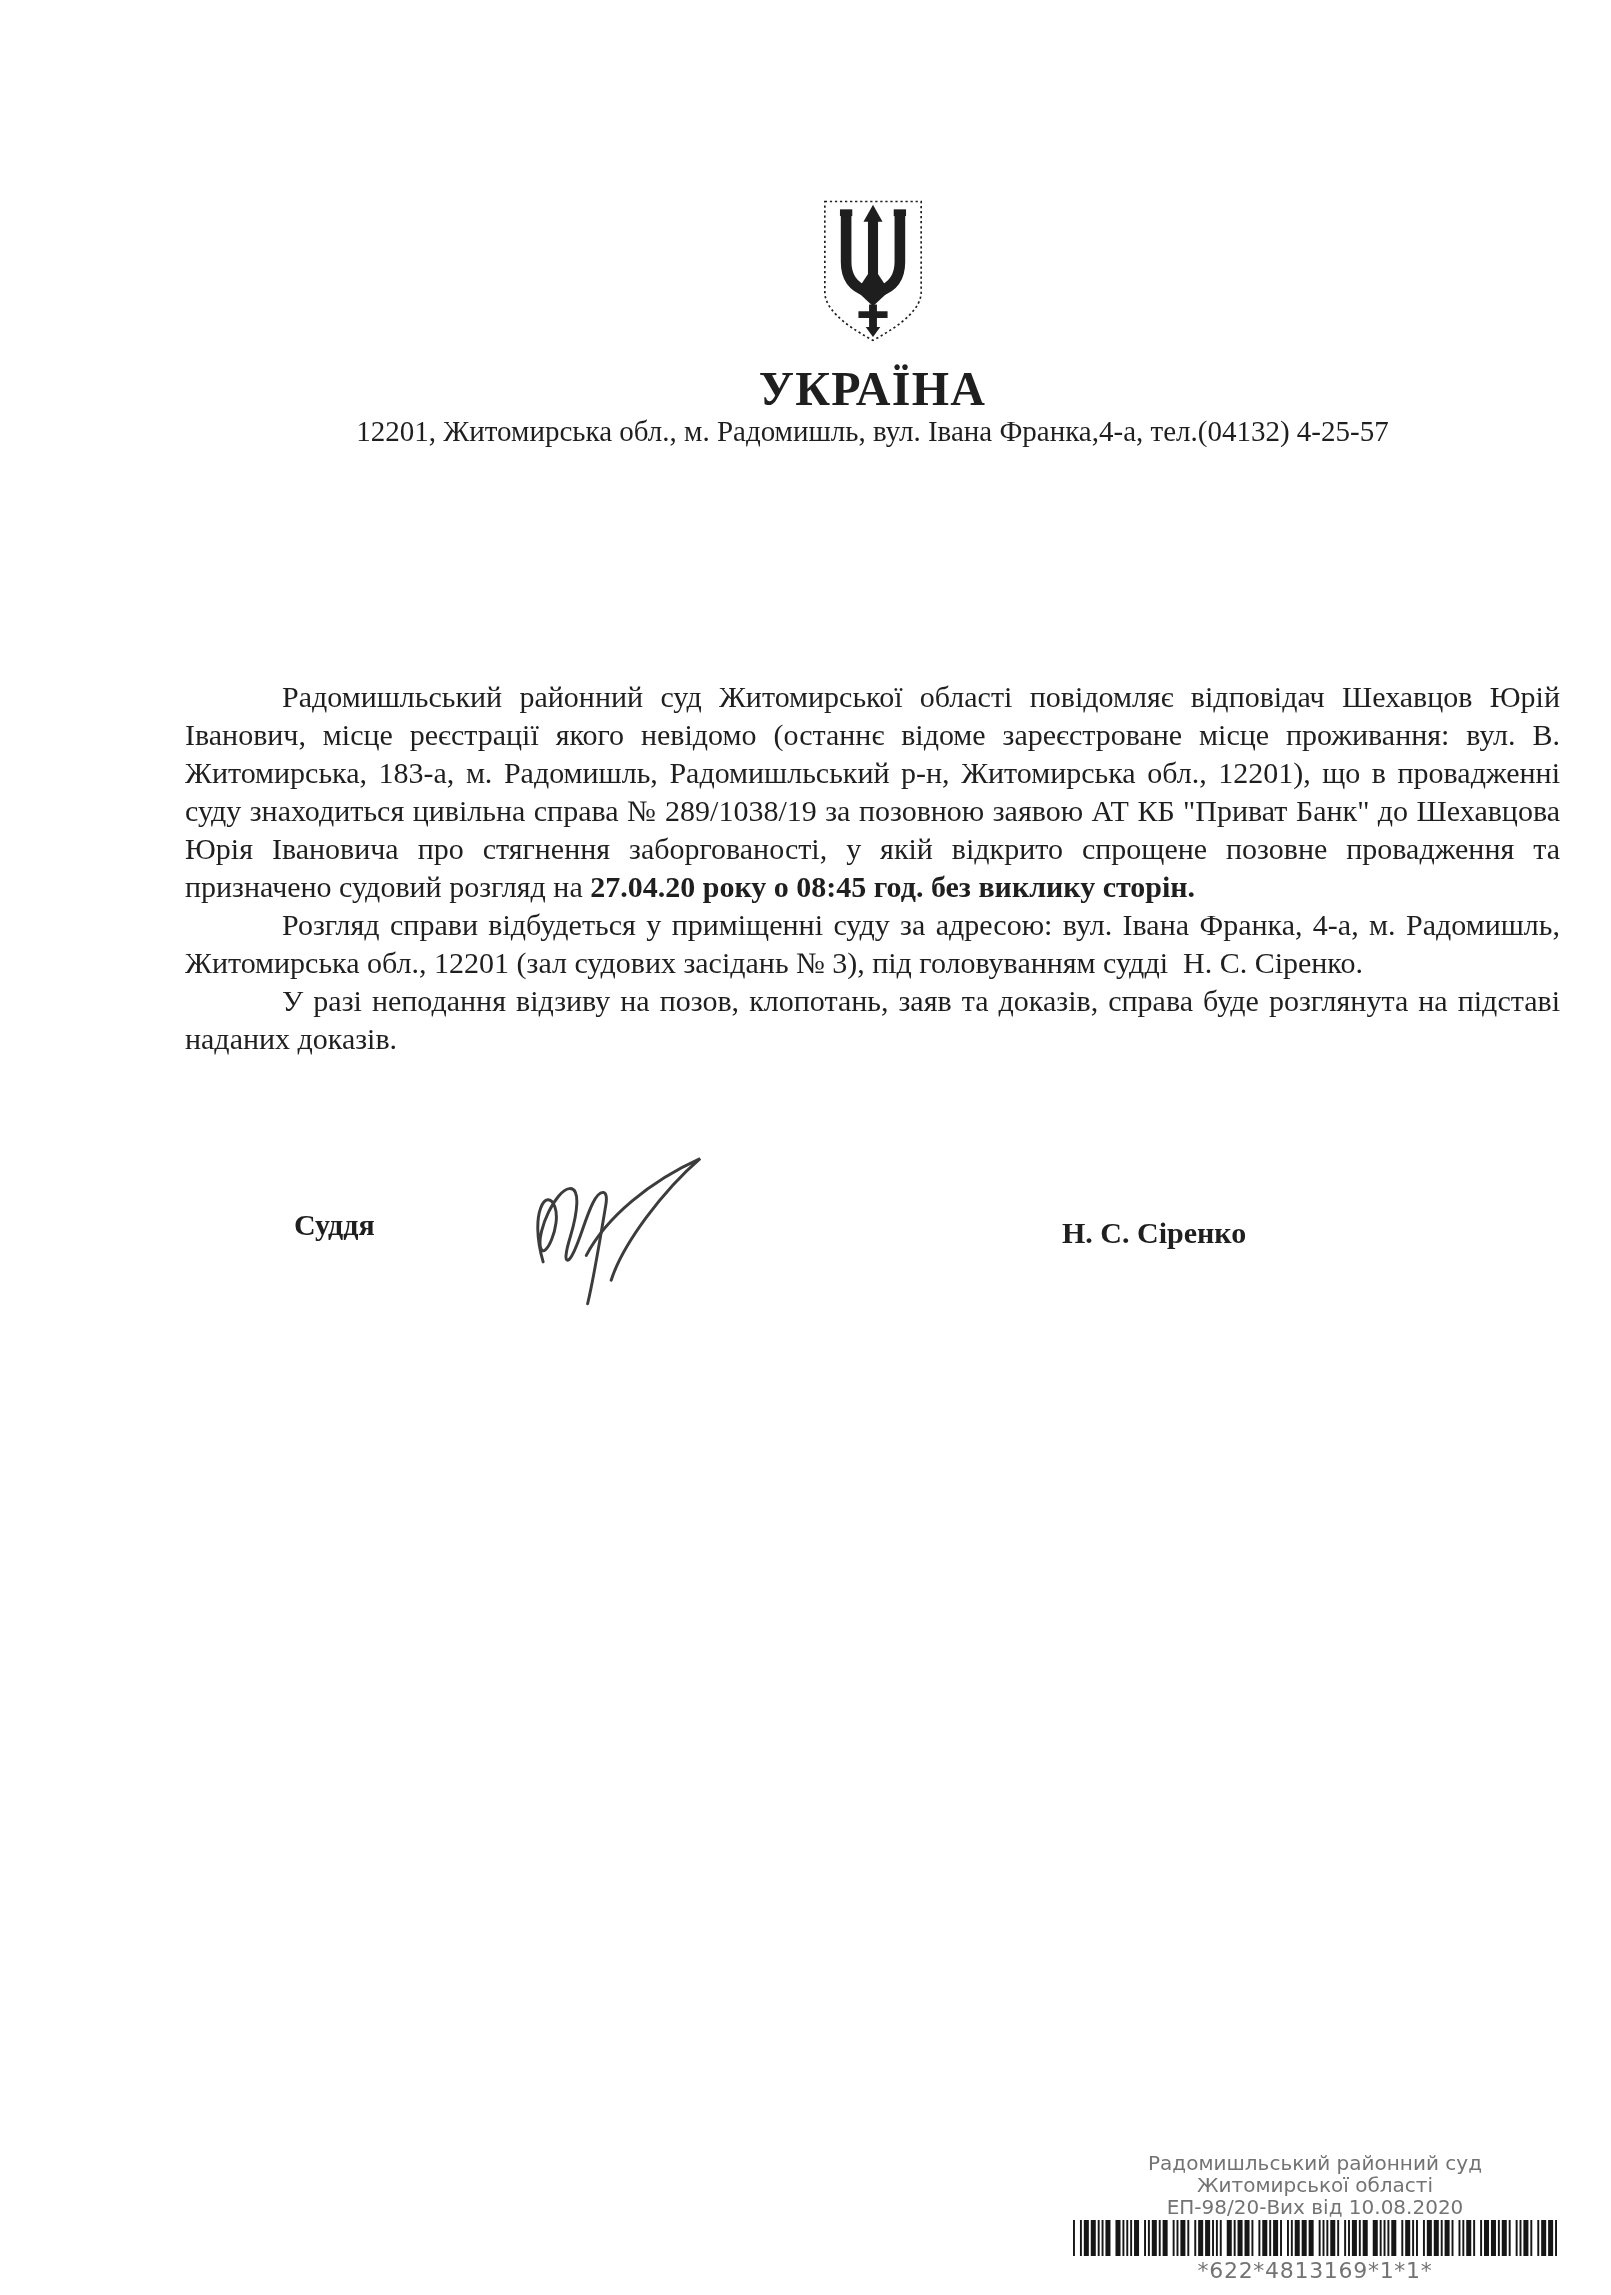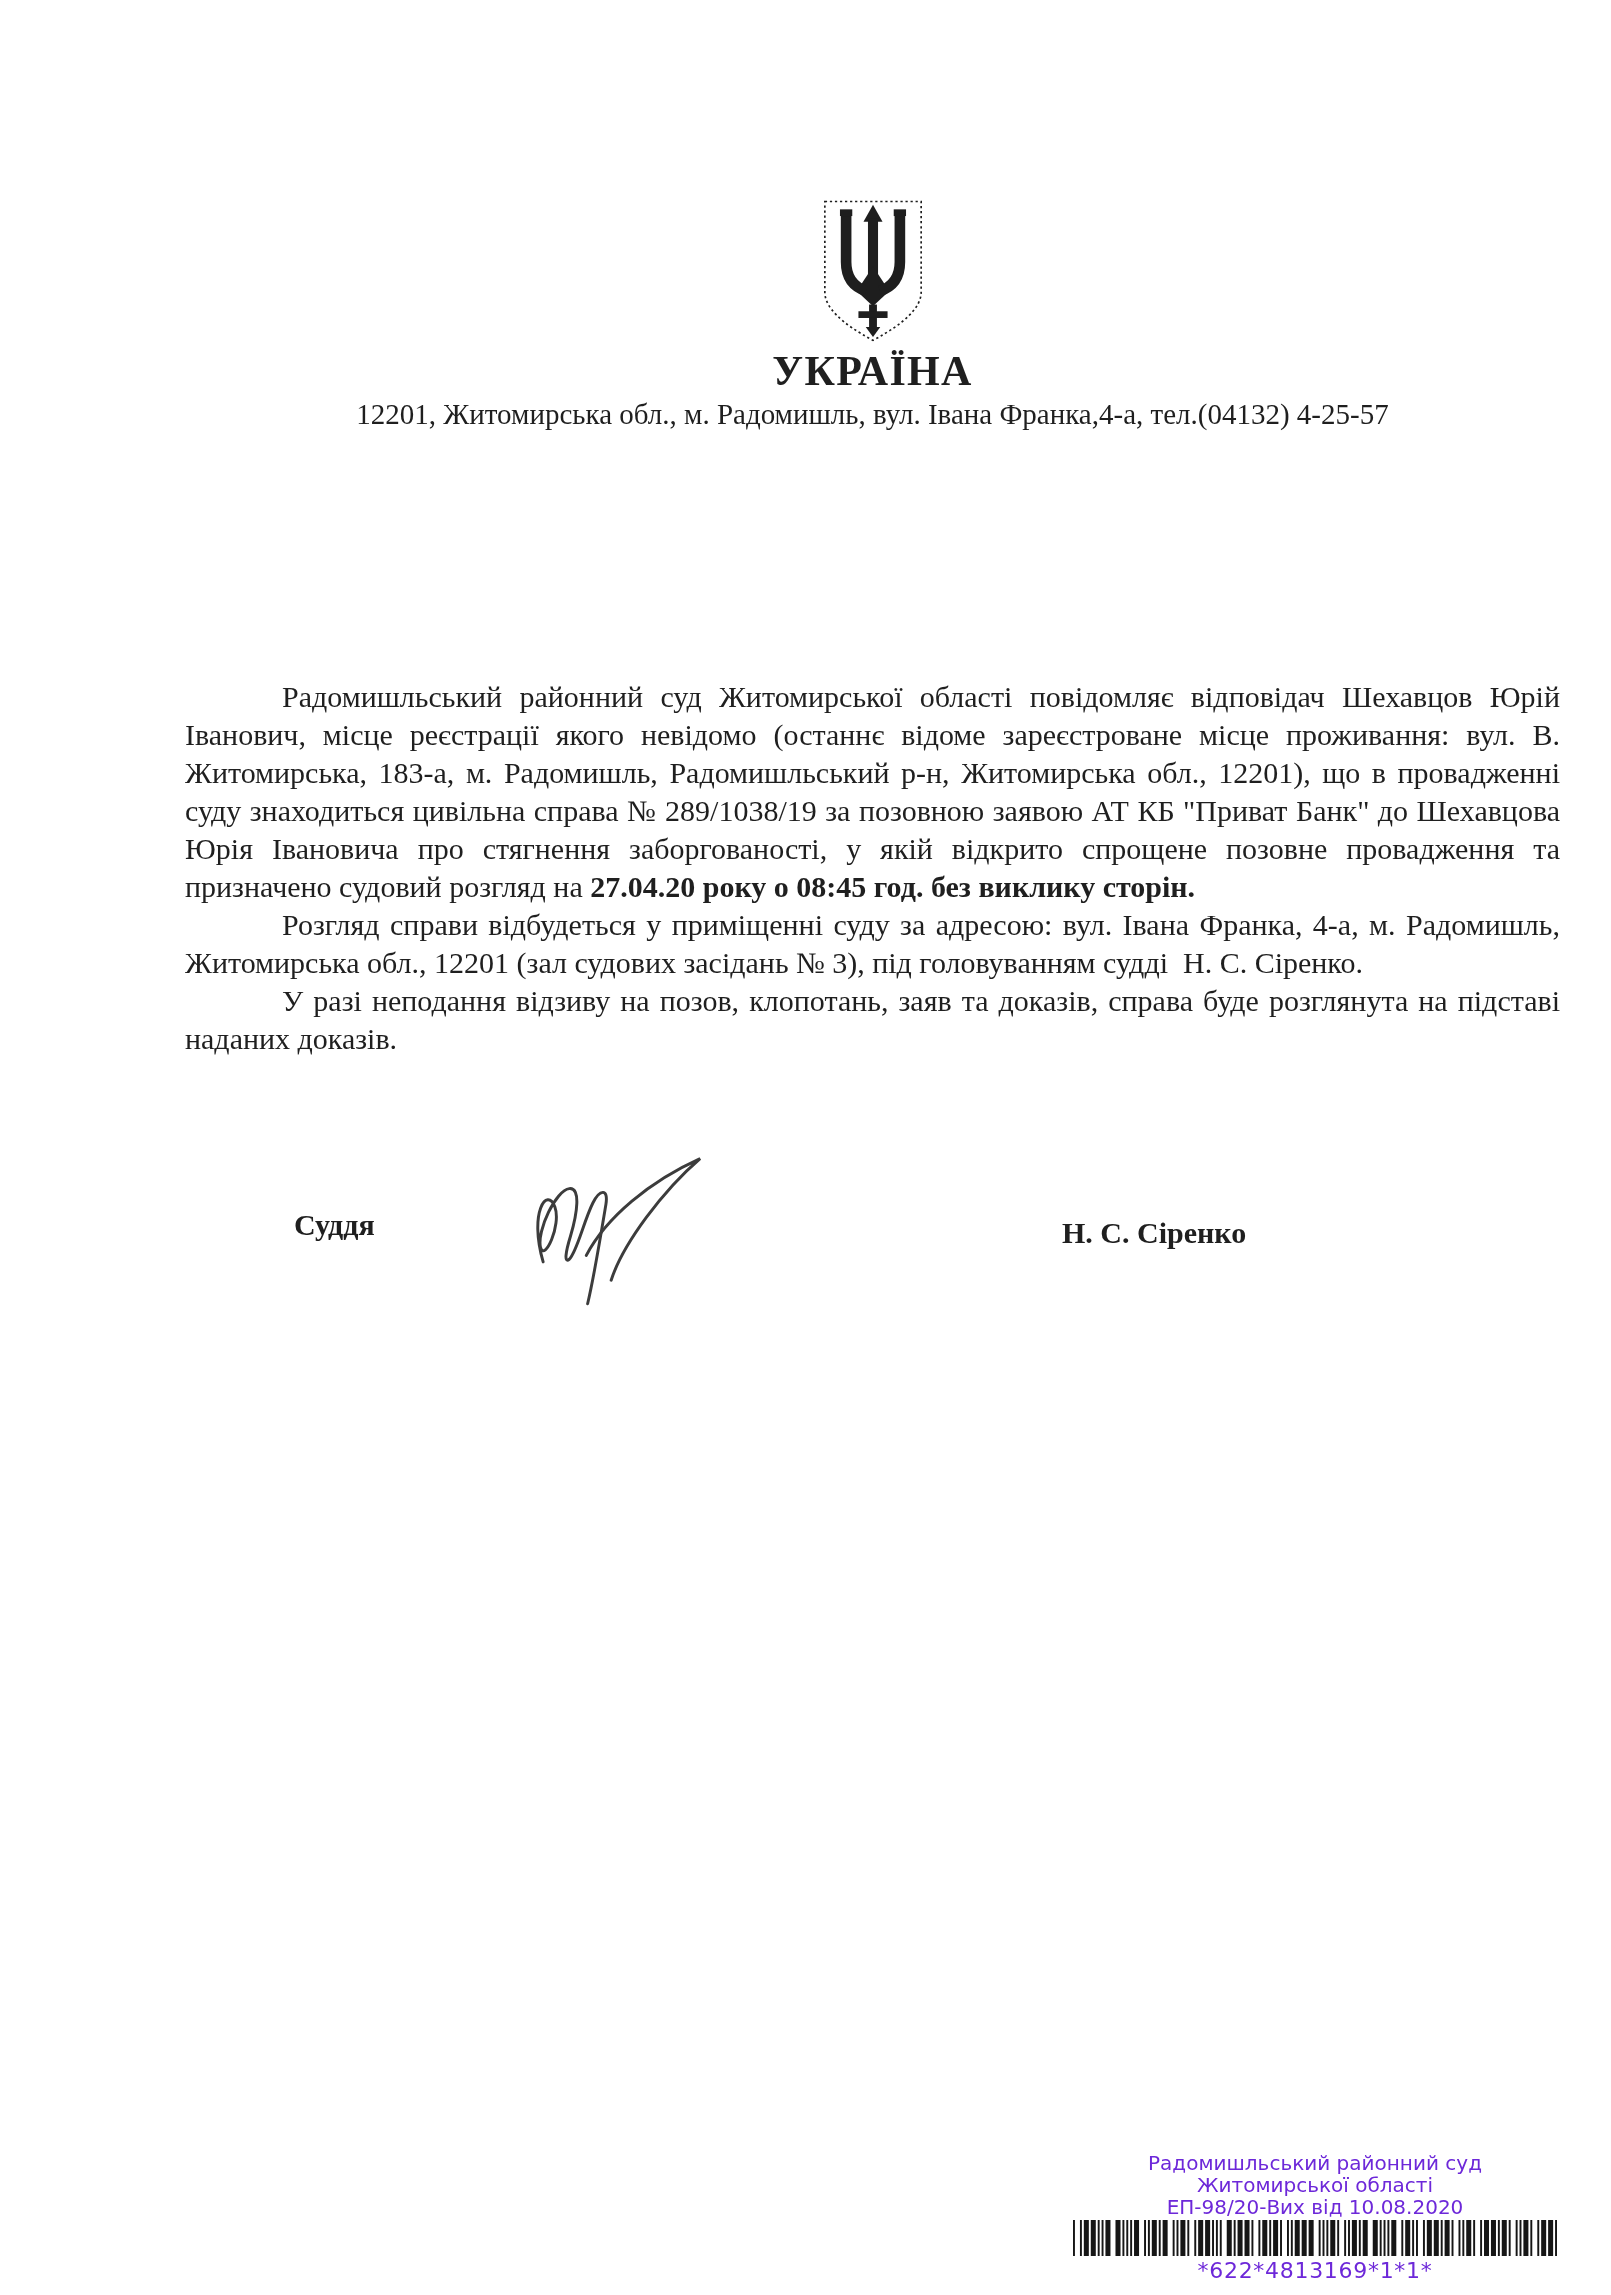--- a/index.html
+++ b/index.html
@@ -10,22 +10,22 @@
     font-family:"Liberation Serif","DejaVu Serif",serif;
     color:#1f1f1f;
     overflow:hidden;
   }
   .header{
     position:absolute;left:185px;top:193px;width:1375px;
     text-align:center;
   }
   .arms{display:inline-block;width:112px;height:157px;}
   .country{
-    margin-top:0;
-    font-size:42px;font-weight:bold;letter-spacing:1.3px;line-height:39px;
+    margin-top:17px;
+    font-size:48px;font-weight:bold;letter-spacing:1.3px;line-height:39px;
     white-space:pre-wrap;
   }
   .court-name{
     margin-top:7.8px;
     font-size:35px;font-weight:bold;line-height:37px;
     white-space:pre-wrap;
   }
   .court-address{
     margin-top:6.5px;
     font-size:29px;line-height:33px;
@@ -53,21 +53,21 @@
     position:absolute;left:1062px;top:1208px;
     font-size:30px;font-weight:bold;white-space:pre-wrap;margin-top:8px;
   }
   .signature{
     position:absolute;left:513px;top:1152px;width:301px;height:157px;
   }
   .footer{
     position:absolute;left:1072px;top:2152px;width:486px;
     text-align:center;
     font-family:"DejaVu Sans","Liberation Sans",sans-serif;
-    font-size:20px;line-height:22px;color:#6d28d9;
+    font-size:20px;line-height:22px;color:#737373;
   }
   .barcode{display:block;width:484px;height:36px;margin:2px auto 0 auto;}
   .barcode-value{
     font-size:22px;line-height:29px;letter-spacing:0.7px;
   }
 </style>
 </head>
 <body>
 
 <div class="page">

